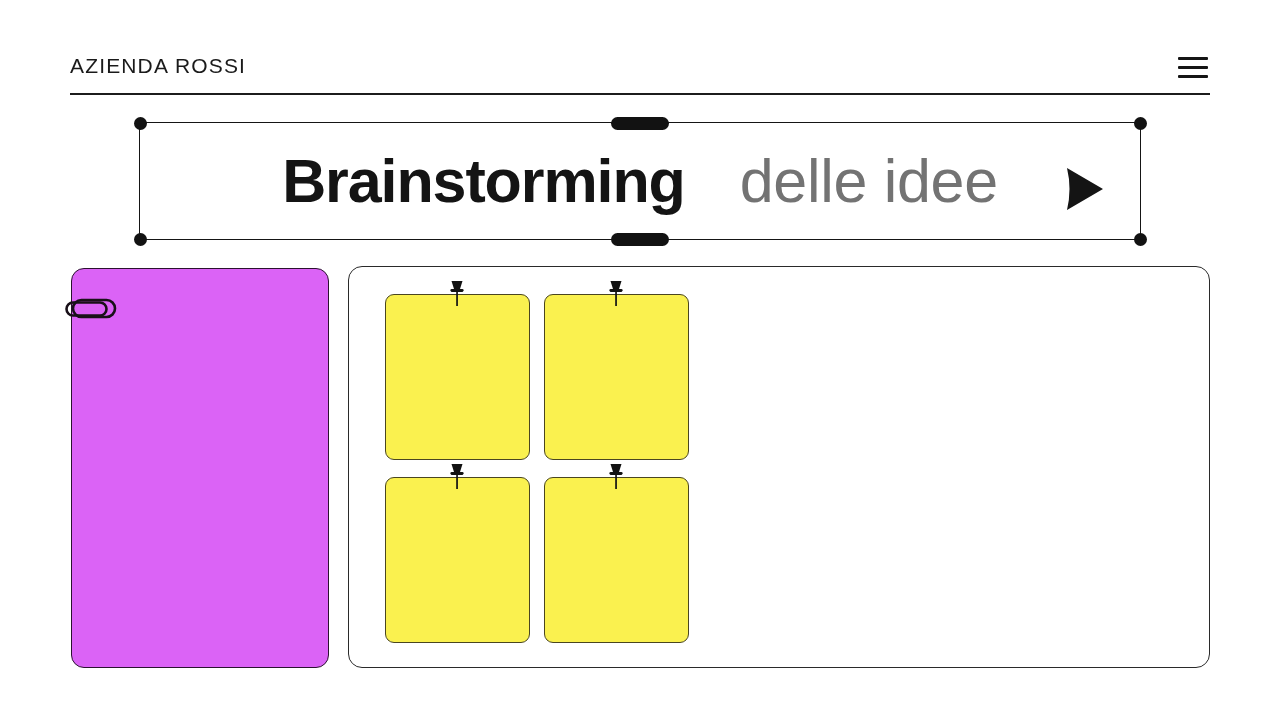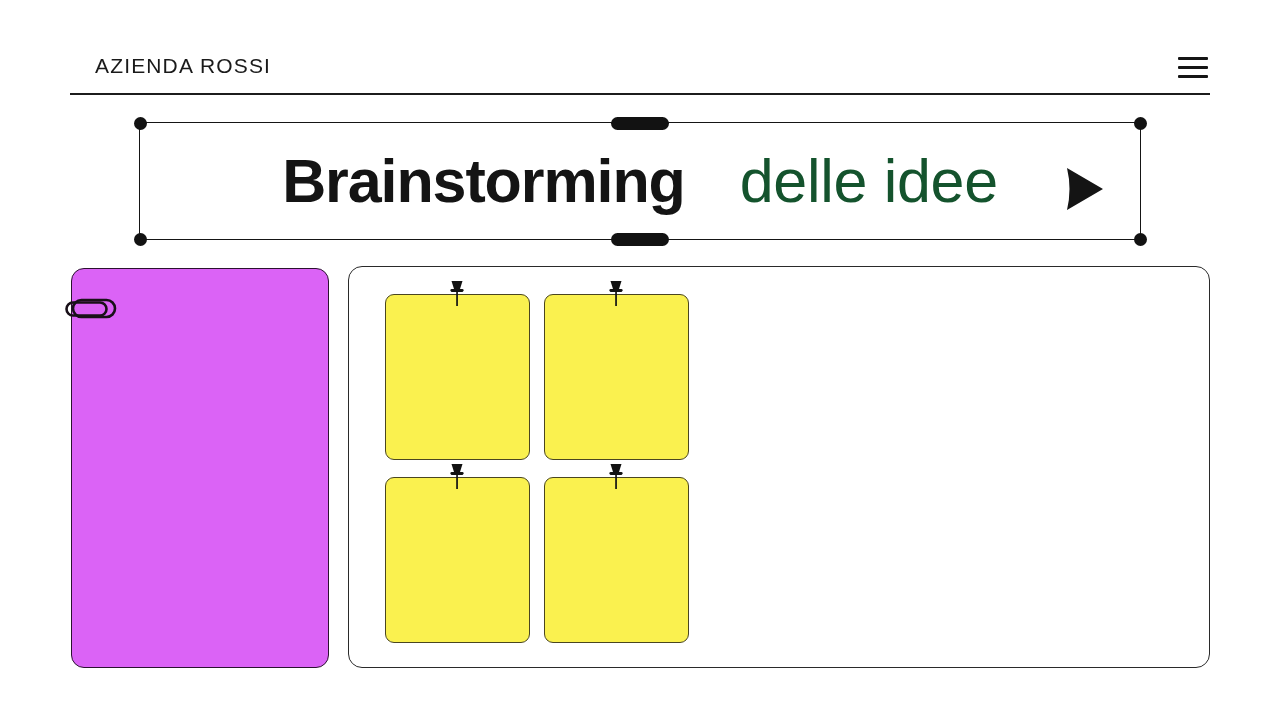--- a/index.html
+++ b/index.html
@@ -26,21 +26,20 @@
   }
   .brand {
     position: absolute;
     left: 0;
     top: 8px;
     font-size: 21px;
     letter-spacing: 0.055em;
     color: #1a1a1a;
     font-weight: 400;
     white-space: nowrap;
-    margin-left: 25px;
   }
   .header-rule {
     position: absolute;
     left: 0;
     top: 47px;
     width: 1140px;
     height: 0;
     border-top: 2px solid #1c1c1c;
   }
   .hamburger {
@@ -195,21 +194,21 @@
     <span></span>
     <span></span>
   </div>
 
   <div class="header-rule"></div>
 </div>
 
 <div class="title-select">
   <div class="title-text">
     <span class="title-main">Brainstorming</span>
-    <span class="title-accent" style="color:#14532d">delle idee</span>
+    <span class="title-accent" style="color:#737373">delle idee</span>
   </div>
 
   <div class="handle-dot tl"></div>
   <div class="handle-dot tr"></div>
   <div class="handle-dot bl"></div>
   <div class="handle-dot br"></div>
   <div class="handle-pill tc"></div>
   <div class="handle-pill bc"></div>
 </div>
 

